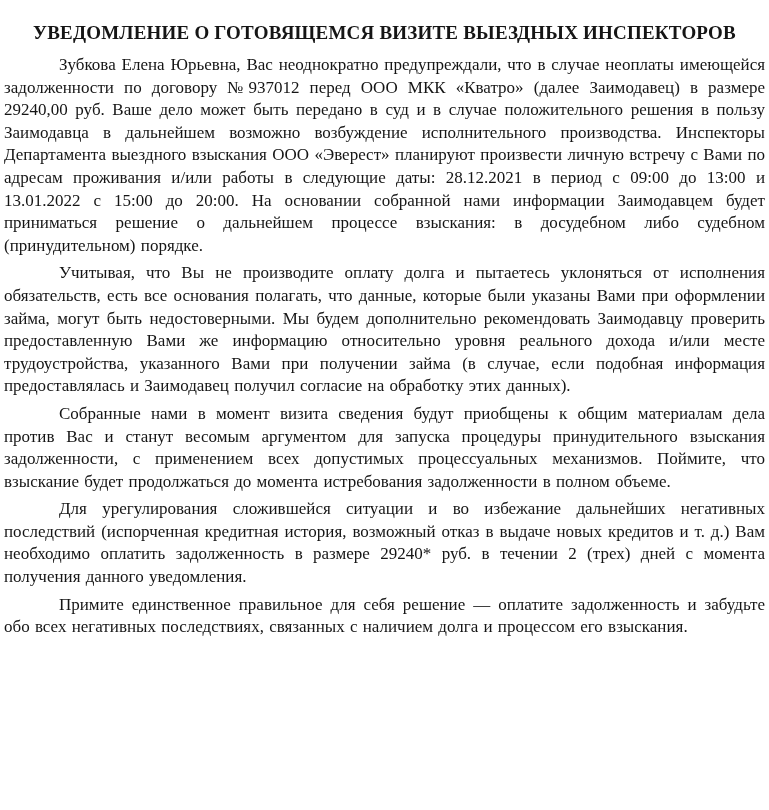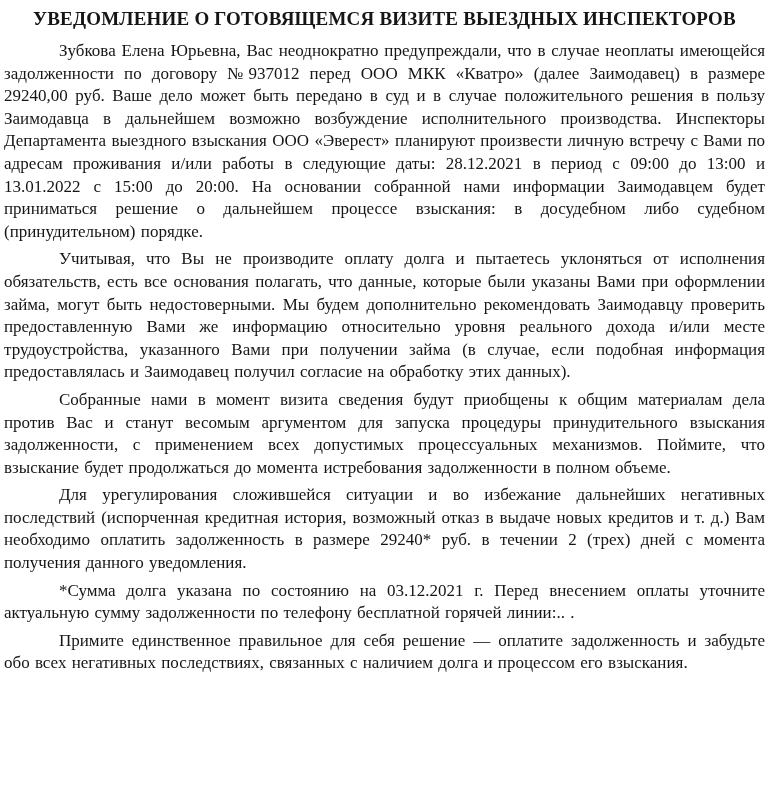--- a/index.html
+++ b/index.html
@@ -13,21 +13,21 @@
     box-sizing: border-box;
     background: #ffffff;
     color: #151515;
     font-family: "Liberation Serif", "DejaVu Serif", serif;
     padding: 6px 4px 8px 4px;
   }
   .doc-title {
     font-size: 19px;
     font-weight: 700;
     text-align: center;
-    margin: 2px 0 10px 0;
+    margin: 16px 0 10px 0;
     letter-spacing: 0.2px;
     color: #151515;
   }
   .doc-paragraph {
     font-size: 17px;
     line-height: 22.6px;
     text-align: justify;
     text-indent: 55px;
     margin: 0 0 5px 0;
     color: #151515;
@@ -45,16 +45,15 @@
 
   <p class="doc-paragraph">Зубкова Елена Юрьевна, Вас неоднократно предупреждали, что в случае неоплаты имеющейся задолженности по договору №937012 перед ООО МКК «Кватро» (далее Заимодавец) в размере 29240,00 руб. Ваше дело может быть передано в суд и в случае положительного решения в пользу Заимодавца в дальнейшем возможно возбуждение исполнительного производства. Инспекторы Департамента выездного взыскания ООО «Эверест» планируют произвести личную встречу с Вами по адресам проживания и/или работы в следующие даты: 28.12.2021 в период с 09:00 до 13:00 и 13.01.2022 с 15:00 до 20:00. На основании собранной нами информации Заимодавцем будет приниматься решение о дальнейшем процессе взыскания: в досудебном либо судебном (принудительном) порядке.</p>
 
   <p class="doc-paragraph">Учитывая, что Вы не производите оплату долга и пытаетесь уклоняться от исполнения обязательств, есть все основания полагать, что данные, которые были указаны Вами при оформлении займа, могут быть недостоверными. Мы будем дополнительно рекомендовать Заимодавцу проверить предоставленную Вами же информацию относительно уровня реального дохода и/или месте трудоустройства, указанного Вами при получении займа (в случае, если подобная информация предоставлялась и Заимодавец получил согласие на обработку этих данных).</p>
 
   <p class="doc-paragraph">Собранные нами в момент визита сведения будут приобщены к общим материалам дела против Вас и станут весомым аргументом для запуска процедуры принудительного взыскания задолженности, с применением всех допустимых процессуальных механизмов. Поймите, что взыскание будет продолжаться до момента истребования задолженности в полном объеме.</p>
 
   <p class="doc-paragraph">Для урегулирования сложившейся ситуации и во избежание дальнейших негативных последствий (испорченная кредитная история, возможный отказ в выдаче новых кредитов и т. д.) Вам необходимо оплатить задолженность в размере 29240* руб. в течении 2 (трех) дней с момента получения данного уведомления.</p>
 
 
-  <p class="doc-paragraph">*Сумма долга указана по состоянию на 03.12.2021 г. Перед внесением оплаты уточните актуальную сумму задолженности по телефону бесплатной горячей линии:.. .</p>
 
   <p class="doc-paragraph">Примите единственное правильное для себя решение — оплатите задолженность и забудьте обо всех негативных последствиях, связанных с наличием долга и процессом его взыскания.</p>
 </main>
 
 </body></html>

